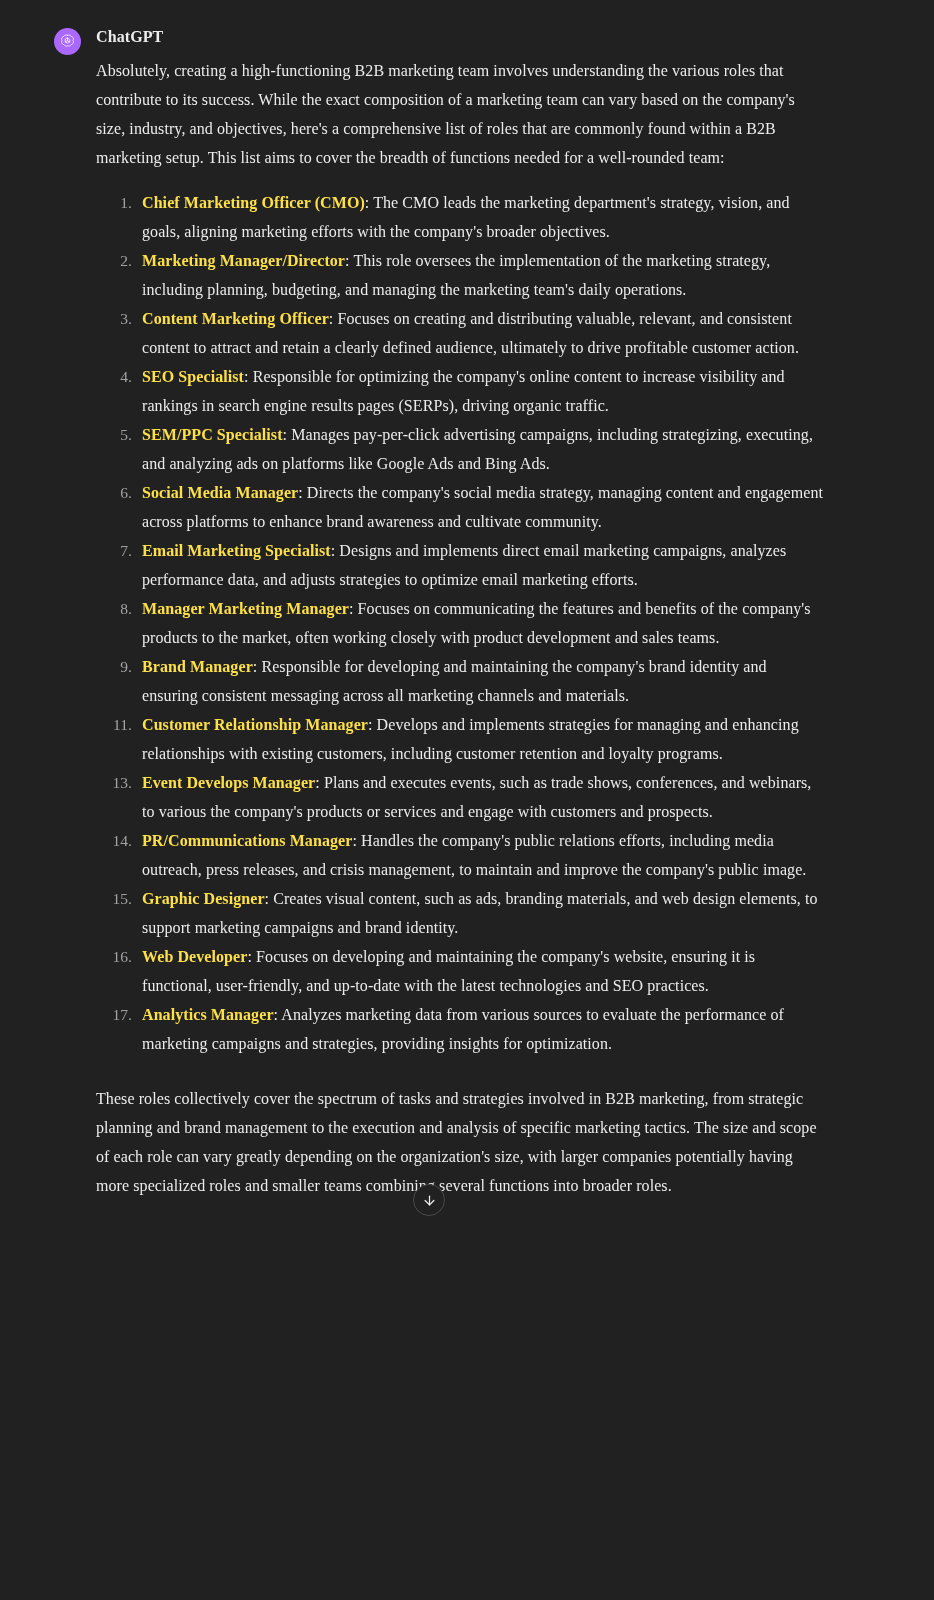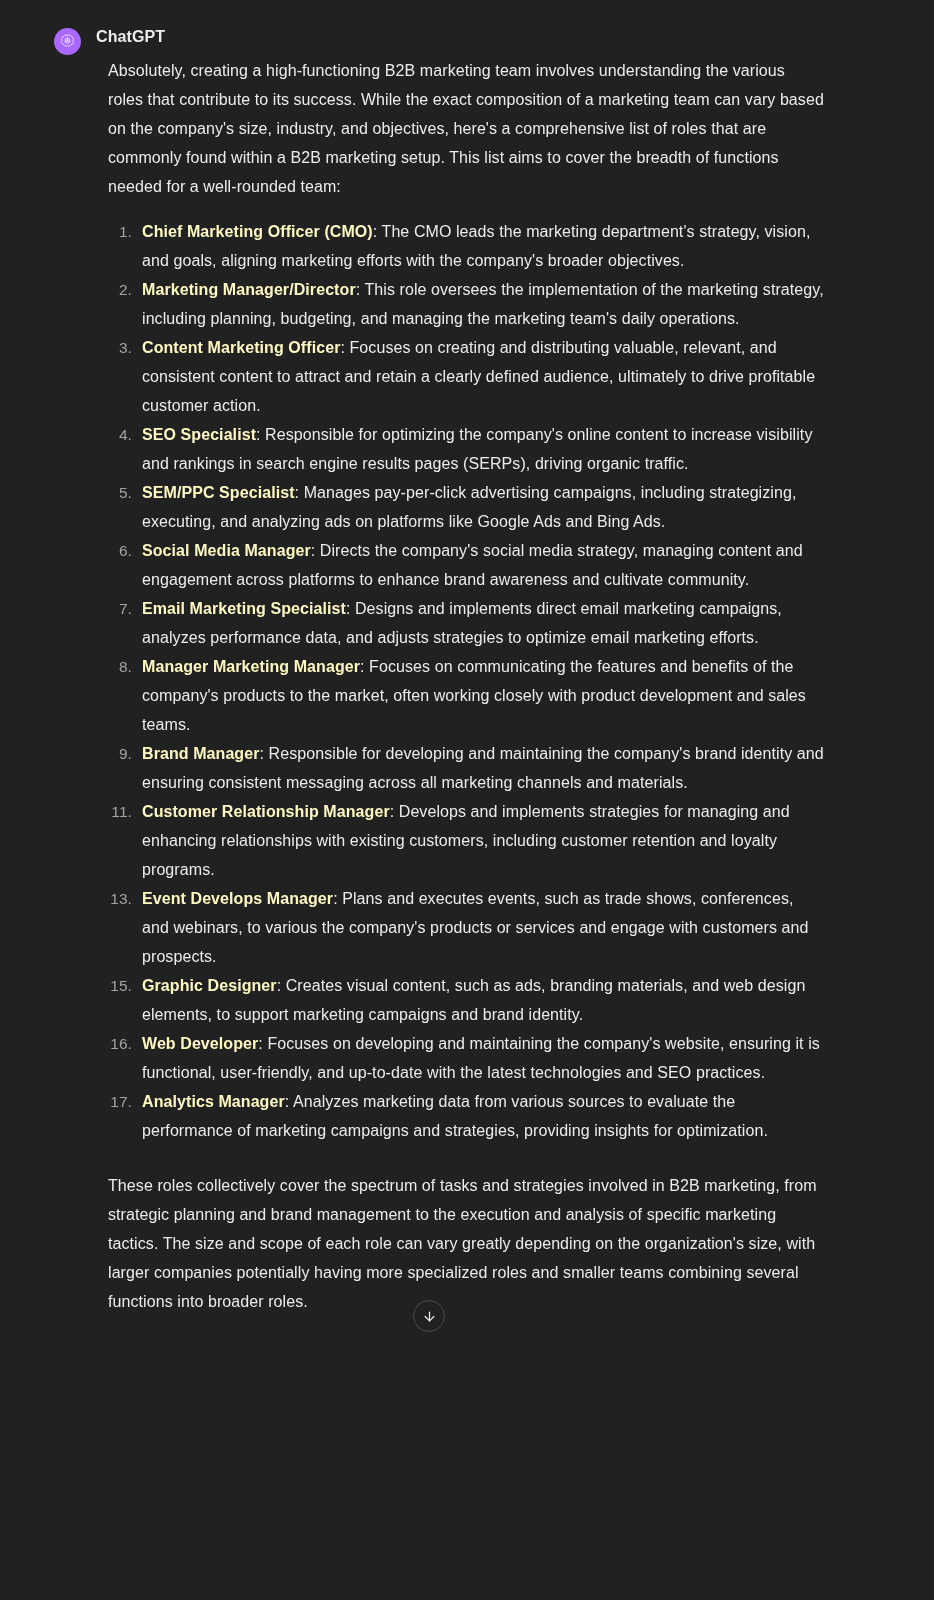--- a/index.html
+++ b/index.html
@@ -55,21 +55,21 @@
     line-height: 22px;
     color: #ececec;
     letter-spacing: 0.1px;
     margin-bottom: 8px;
   }
 
   .para {
     font-size: 16px;
     line-height: 29px;
     color: #ececec;
-    margin: 0 0 0 12px;
+    margin: 0 0 0 0;
     letter-spacing: 0.005em;
   }
 
   .role-list {
     list-style: none;
     margin: 16px 0 0 0;
     padding: 0;
     counter-reset: roleitem;
   }
 
@@ -90,21 +90,21 @@
     width: 36px;
     text-align: right;
     color: #a3a3a3;
     font-size: 15.5px;
     line-height: 29px;
     font-variant-numeric: tabular-nums;
   }
 
   .role-item strong {
     font-weight: 700;
-    color: #fef9c3;
+    color: #fde047;
   }
 
   .closing-para {
     margin-top: 26px;
   }
 
   .scroll-to-bottom {
     position: absolute;
     left: 50%;
     transform: translateX(-50%);
@@ -113,21 +113,21 @@
     height: 32px;
     border-radius: 50%;
     border: 1px solid #4a4a4a;
     background: #212121;
     display: flex;
     align-items: center;
     justify-content: center;
   }
   .scroll-to-bottom svg { display: block; }
 
-  .page { position: relative; width: 858px; height: 1600px; overflow: hidden; }
+  .page { position: relative; width: 858px; height: 1600px; overflow: hidden; font-family: Liberation Serif, serif; }
 </style>
 </head>
 <body>
 
 <div class="page">
 
   <div class="conversation-turn">
 
     <div class="message-row">
 
@@ -152,20 +152,21 @@
             <li class="role-item"><span class="marker">2.</span><strong>Marketing Manager/Director</strong><span>: This role oversees the implementation of the marketing strategy, including planning, budgeting, and managing the marketing team's daily operations.</span></li>
             <li class="role-item"><span class="marker">3.</span><strong>Content Marketing Officer</strong><span>: Focuses on creating and distributing valuable, relevant, and consistent content to attract and retain a clearly defined audience, ultimately to drive profitable customer action.</span></li>
             <li class="role-item"><span class="marker">4.</span><strong>SEO Specialist</strong><span>: Responsible for optimizing the company's online content to increase visibility and rankings in search engine results pages (SERPs), driving organic traffic.</span></li>
             <li class="role-item"><span class="marker">5.</span><strong>SEM/PPC Specialist</strong><span>: Manages pay-per-click advertising campaigns, including strategizing, executing, and analyzing ads on platforms like Google Ads and Bing Ads.</span></li>
             <li class="role-item"><span class="marker">6.</span><strong>Social Media Manager</strong><span>: Directs the company's social media strategy, managing content and engagement across platforms to enhance brand awareness and cultivate community.</span></li>
             <li class="role-item"><span class="marker">7.</span><strong>Email Marketing Specialist</strong><span>: Designs and implements direct email marketing campaigns, analyzes performance data, and adjusts strategies to optimize email marketing efforts.</span></li>
             <li class="role-item"><span class="marker">8.</span><strong>Manager Marketing Manager</strong><span>: Focuses on communicating the features and benefits of the company's products to the market, often working closely with product development and sales teams.</span></li>
             <li class="role-item"><span class="marker">9.</span><strong>Brand Manager</strong><span>: Responsible for developing and maintaining the company's brand identity and ensuring consistent messaging across all marketing channels and materials.</span></li>
             <li class="role-item"><span class="marker">11.</span><strong>Customer Relationship Manager</strong><span>: Develops and implements strategies for managing and enhancing relationships with existing customers, including customer retention and loyalty programs.</span></li>
             <li class="role-item"><span class="marker">13.</span><strong>Event Develops Manager</strong><span>: Plans and executes events, such as trade shows, conferences, and webinars, to various the company's products or services and engage with customers and prospects.</span></li>
+            <li class="role-item"><span class="marker">14.</span><strong>PR/Communications Manager</strong><span>: Handles the company's public relations efforts, including media outreach, press releases, and crisis management, to maintain and improve the company's public image.</span></li>
             <li class="role-item"><span class="marker">15.</span><strong>Graphic Designer</strong><span>: Creates visual content, such as ads, branding materials, and web design elements, to support marketing campaigns and brand identity.</span></li>
             <li class="role-item"><span class="marker">16.</span><strong>Web Developer</strong><span>: Focuses on developing and maintaining the company's website, ensuring it is functional, user-friendly, and up-to-date with the latest technologies and SEO practices.</span></li>
             <li class="role-item"><span class="marker">17.</span><strong>Analytics Manager</strong><span>: Analyzes marketing data from various sources to evaluate the performance of marketing campaigns and strategies, providing insights for optimization.</span></li>
           </ol>
 
         <p class="para closing-para">These roles collectively cover the spectrum of tasks and strategies involved in B2B marketing, from strategic planning and brand management to the execution and analysis of specific marketing tactics. The size and scope of each role can vary greatly depending on the organization's size, with larger companies potentially having more specialized roles and smaller teams combining several functions into broader roles.</p>
 
       </div>
     </div>
 

